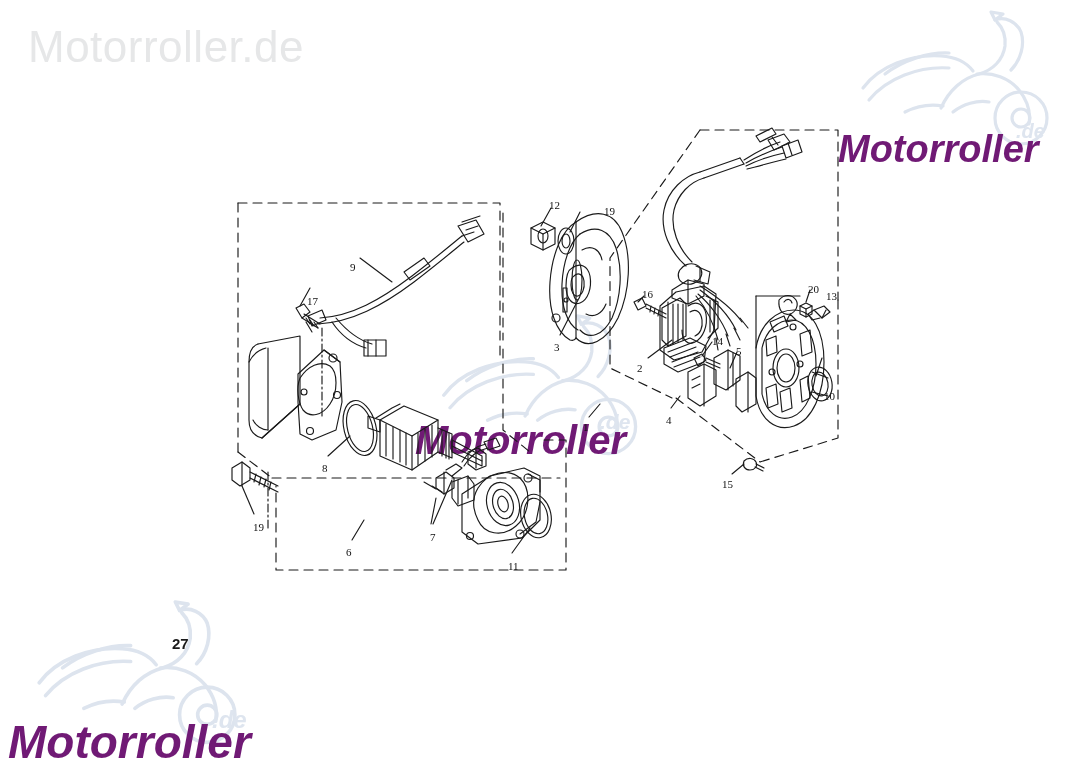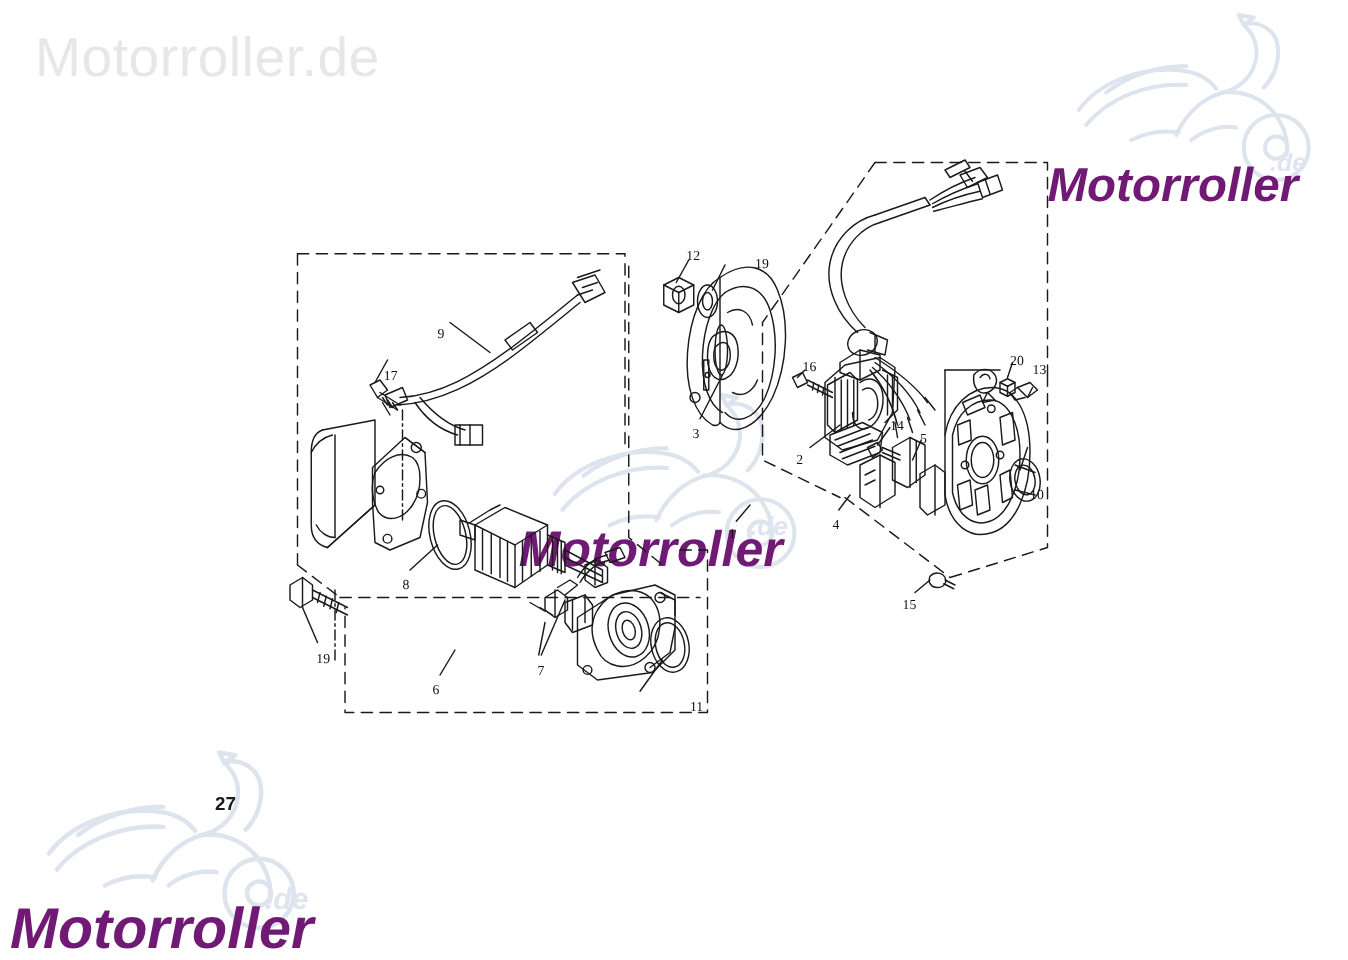--- a/index.html
+++ b/index.html
@@ -534,21 +534,21 @@
       <div class="callout" style="left: 583px; top: 421px;">1</div>
       <div class="callout" style="left: 637px; top: 362px;">2</div>
       <div class="callout" style="left: 554px; top: 341px;">3</div>
       <div class="callout" style="left: 666px; top: 414px;">4</div>
       <div class="callout" style="left: 736px; top: 345px;">5</div>
       <div class="callout" style="left: 346px; top: 546px;">6</div>
       <div class="callout" style="left: 430px; top: 531px;">7</div>
       <div class="callout" style="left: 322px; top: 462px;">8</div>
       <div class="callout" style="left: 350px; top: 261px;">9</div>
       <div class="callout" style="left: 824px; top: 362px; margin-top: 28px;">10</div>
-      <div class="callout" style="left: 508px; top: 560px; margin-left: 44px;">11</div>
+      <div class="callout" style="left: 508px; top: 560px;">11</div>
       <div class="callout" style="left: 549px; top: 199px;">12</div>
       <div class="callout" style="left: 826px; top: 290px;">13</div>
       <div class="callout" style="left: 712px; top: 335px;">14</div>
       <div class="callout" style="left: 722px; top: 478px;">15</div>
       <div class="callout" style="left: 642px; top: 288px; text-align: right;">16</div>
       <div class="callout" style="left: 307px; top: 295px;">17</div>
       <div class="callout" style="left: 253px; top: 521px;">19</div>
       <div class="callout" style="left: 604px; top: 205px;">19</div>
       <div class="callout" style="left: 808px; top: 283px;">20</div>
     </div>

